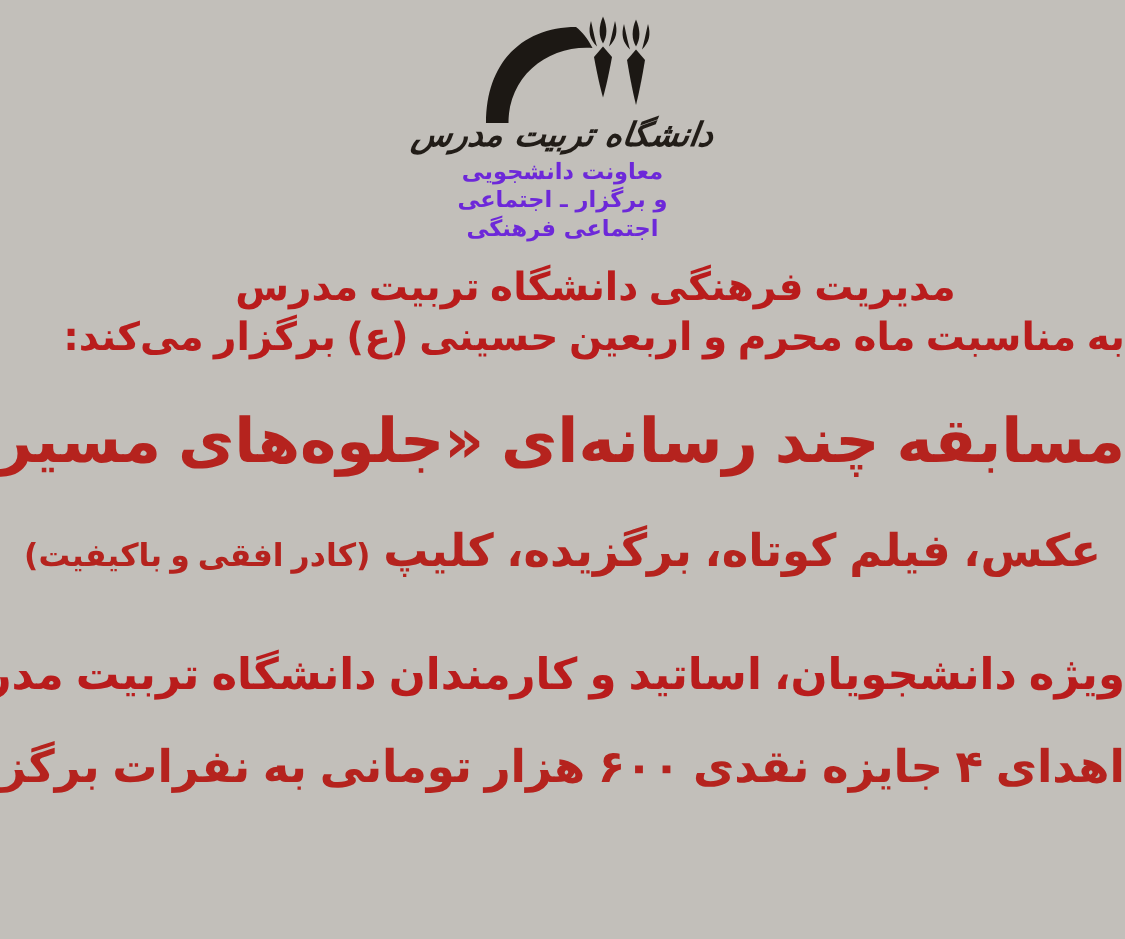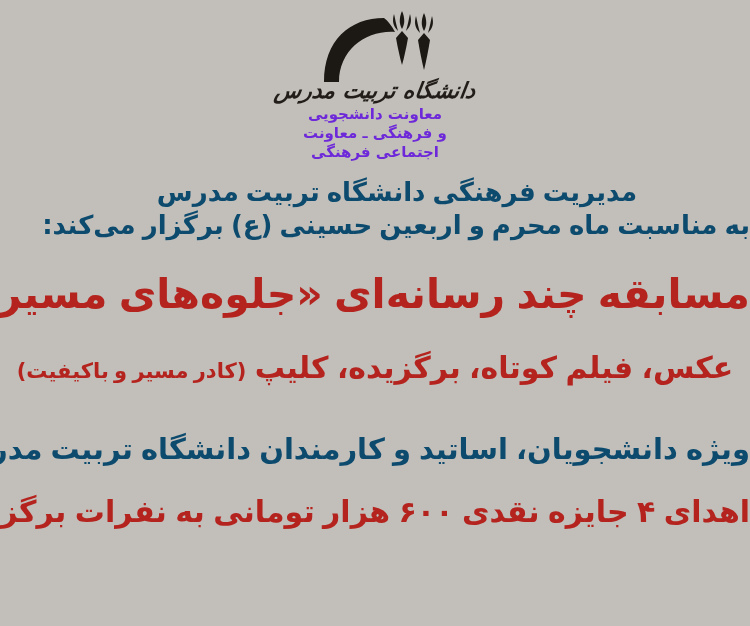--- a/index.html
+++ b/index.html
@@ -5,21 +5,21 @@
   html,body{margin:0;padding:0;}
   body{
     width:750px;height:626px;overflow:hidden;
     background:#c2bfba;
     font-family:"DejaVu Sans", sans-serif;
   }
   .poster{
     position:relative;width:750px;height:626px;
     direction:rtl;text-align:center;overflow:hidden;
   }
-  .black{color:#0c4a6e;padding-left:44px;}
+  .black{color:#b91c1c;padding-left:44px;}
   .red{color:#b5231e;}
 
   .logo-block{
     position:absolute;top:10px;left:0;right:0;
     direction:rtl;text-align:center;
   }
   .logo-svg{display:block;margin:0 auto;transform:translateX(8px);}
   .calligraphy{
     margin-top:-4px;
     font-size:22px;font-weight:bold;color:#221d18;
@@ -58,34 +58,34 @@
 
         <path d="M106,3 C103,10 103,16 106,21 C109,16 109,10 106,3 Z"></path>
         <path d="M98,6 C96,13 97,18 102,23 C100,16 99,10 98,6 Z"></path>
         <path d="M114,6 C116,13 115,18 110,23 C112,16 113,10 114,6 Z"></path>
         <path d="M106,23 L100,30 C102,42 104,52 106,60 C108,52 110,42 112,30 Z"></path>
       </g>
     </svg>
     <div class="calligraphy">دانشگاه تربیت مدرس</div>
     <div class="org-lines">
       <div>معاونت دانشجویی</div>
-      <div>و فرهنگی ـ معاونت</div>
+      <div>و برگزار ـ اجتماعی</div>
       <div>اجتماعی فرهنگی</div>
     </div>
   </div>
 
   <div class="line intro black">
     <div>مدیریت فرهنگی دانشگاه تربیت مدرس</div>
     <div>به مناسبت ماه محرم و اربعین حسینی (ع) برگزار می‌کند:</div>
   </div>
 
   <div class="line headline red">مسابقه چند رسانه‌ای «جلوه‌های مسیر عشق»</div>
 
   <div class="line formats red">
     <span>عکس، فیلم کوتاه، برگزیده، کلیپ </span>
-    <span class="note">(کادر مسیر و باکیفیت)</span>
+    <span class="note">(کادر افقی و باکیفیت)</span>
   </div>
 
   <div class="line audience black">ویژه دانشجویان، اساتید و کارمندان دانشگاه تربیت مدرس</div>
 
   <div class="line prize red">اهدای ۴ جایزه نقدی ۶۰۰ هزار تومانی به نفرات برگزیده</div>
 
 </div>
 
 </body></html>

